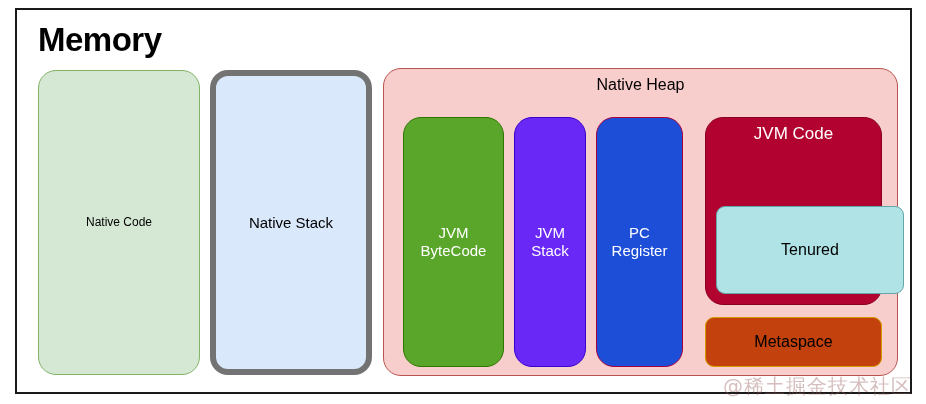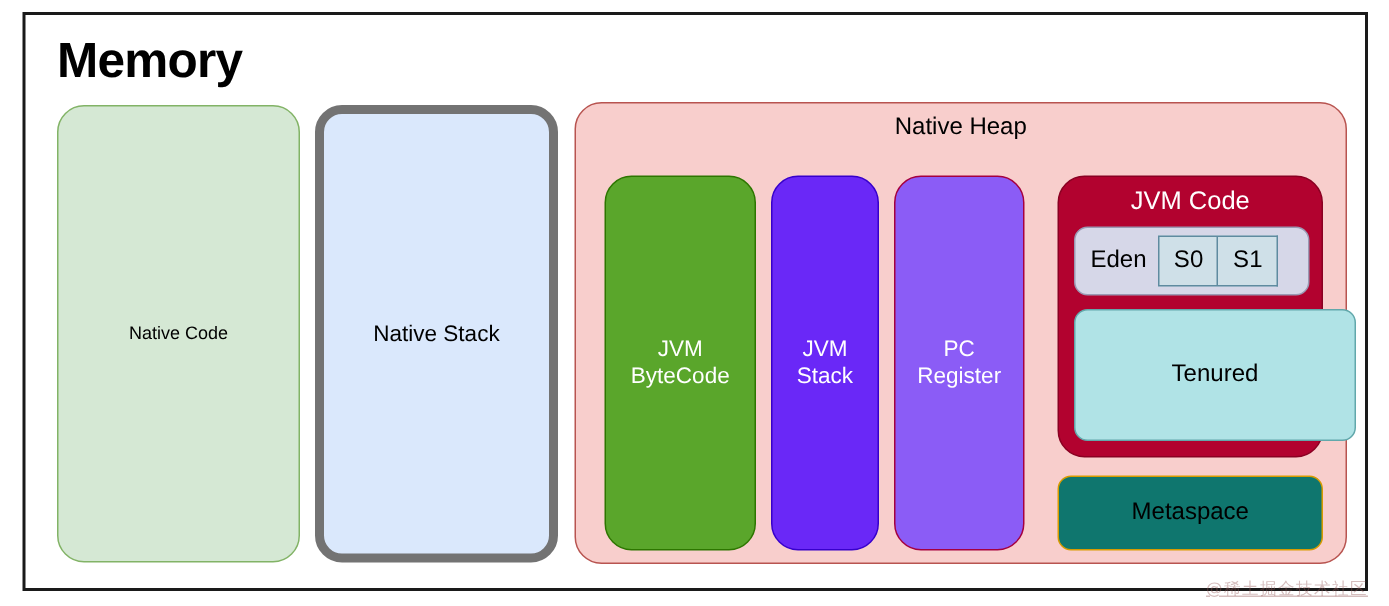--- a/index.html
+++ b/index.html
@@ -93,21 +93,21 @@
   }
   .jvm-stack {
     left: 130px; top: 48px; width: 72px; height: 250px;
     background: #6a28f7;
     border: 1px solid #3700cc;
     color: #ffffff;
     font-size: 15px;
   }
   .pc-register {
     left: 212px; top: 48px; width: 87px; height: 250px;
-    background: #8b5cf6;
+    background: #1d4ed8;
     border: 1px solid #a50040;
     color: #ffffff;
     font-size: 15px;
   }
 
   
   .jvm-heap {
     left: 321px; top: 48px; width: 177px; height: 188px;
     background: #b2022f;
     border: 1px solid #8a0022;
@@ -158,38 +158,37 @@
     left: 10px; top: 88px; width: 188px; height: 88px;
     background: #b0e3e6;
     border: 1px solid #62a8ab;
     border-radius: 9px;
     color: #000000;
     font-size: 16px;
   }
 
   .metaspace {
     left: 321px; top: 248px; width: 177px; height: 50px;
-    background: #0f766e;
+    background: #c2410c;
     border: 1px solid #d79b00;
     border-radius: 9px;
     color: #000000;
     font-size: 16px;
   }
 
   
   .watermark {
     position: absolute;
     right: 14px;
     bottom: 4px;
-    font-size: 11px;
+    font-size: 20px;
     color: rgba(150, 90, 90, 0.40);
     letter-spacing: 1px;
     white-space: nowrap;
     font-family: "DejaVu Sans", sans-serif;
-    text-decoration: underline;
   }
 </style>
 </head>
 <body>
 
 <div id="canvas">
 
   <div class="memory-frame">
 
     <div class="memory-title">Memory</div>
@@ -218,27 +217,20 @@
 
       <div class="box pc-register">
         <span class="box-label">PC
 Register</span>
       </div>
 
       <div class="box jvm-heap">
 
         <div class="jvm-heap-title">JVM Code</div>
 
-        <div class="box young-gen">
-          <span class="eden-label">Eden</span>
-          <span class="survivors">
-            <span class="survivor">S0</span>
-            <span class="survivor">S1</span>
-          </span>
-        </div>
 
         <div class="box tenured">
           <span class="box-label">Tenured</span>
         </div>
       </div>
 
       <div class="box metaspace">
         <span class="box-label">Metaspace</span>
       </div>
 

